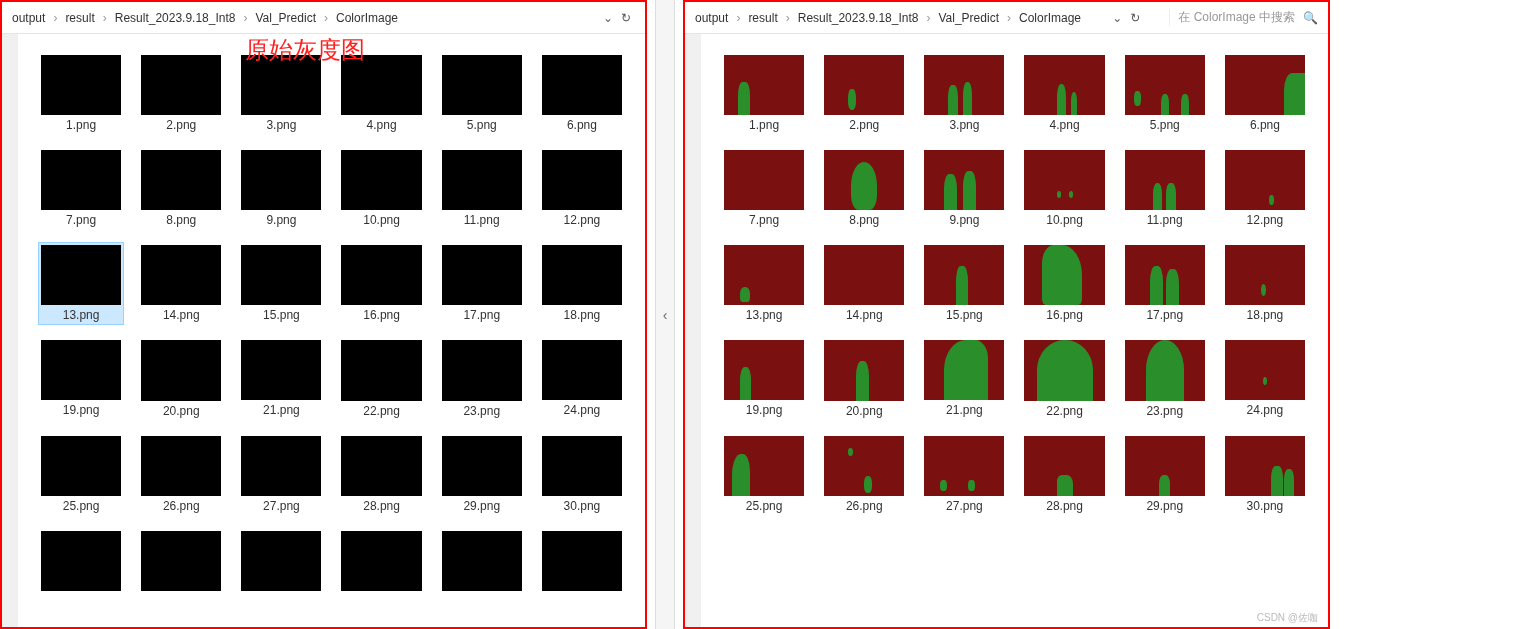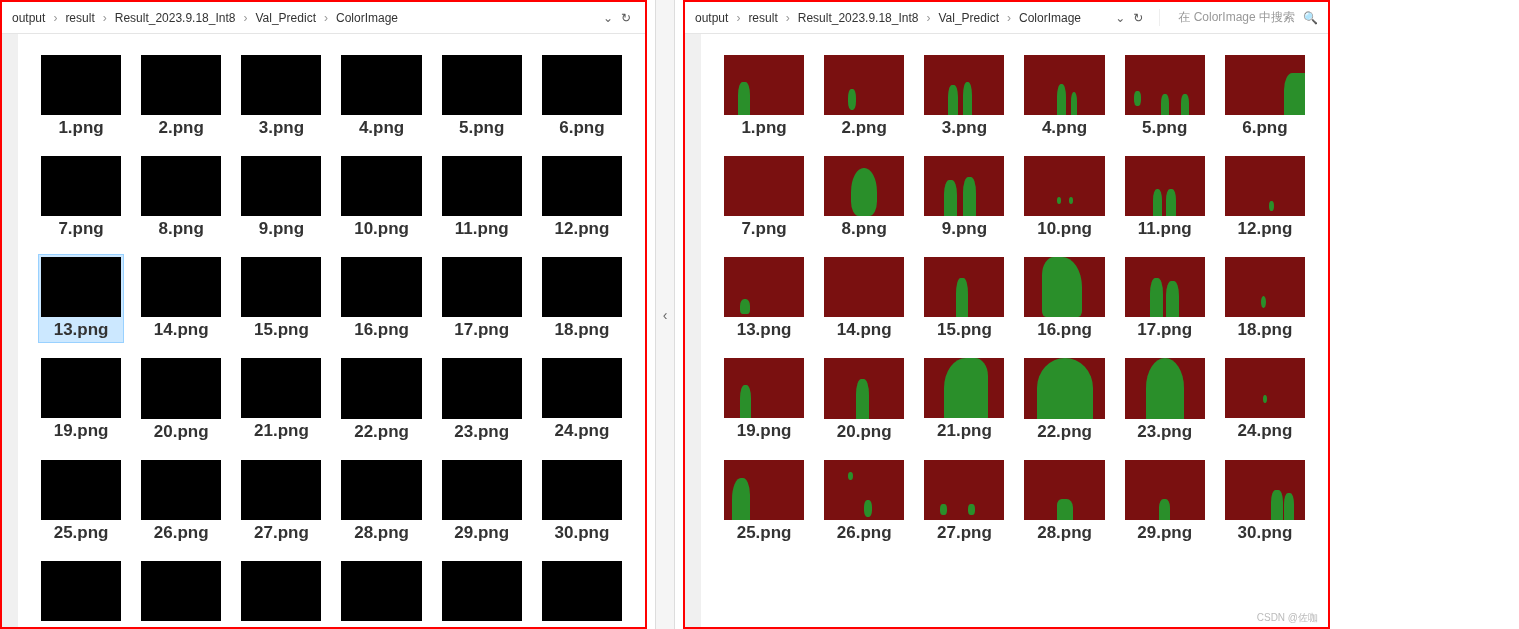--- a/index.html
+++ b/index.html
@@ -8,32 +8,32 @@
     .pane { flex: 1; display: flex; flex-direction: column; overflow: hidden; position: relative; }
     .pane-left { border: 2px solid red; margin-right: 8px; }
     .pane-right { border: 2px solid red; margin-left: 8px; }
     .divider { width: 20px; display: flex; align-items: center; justify-content: center; background: #f5f5f5; border-left: 1px solid #ddd; border-right: 1px solid #ddd;}
     .divider span { font-size: 14px; color: #666; }
     .addressbar { display: flex; align-items: center; height: 32px; padding: 0 10px; gap: 4px; border-bottom: 1px solid #e5e5e5; background: #fff; }
     .crumb { color: #333; white-space: nowrap; }
     .sep { color: #999; margin: 0 4px; }
     .addr-spacer { flex: 1; }
     .refresh { color: #555; cursor: pointer; padding: 4px; }
-    .search-box { margin-left: 8px; color: #999; white-space: nowrap; border-left:1px solid #eee; padding-left:18px;}
+    .search-box { margin-left: 21px; color: #999; white-space: nowrap; border-left:1px solid #eee; padding-left:8px;}
     .annotation { position: absolute; top: 32px; font-size: 24px; color: #ff2020; font-weight: 500; z-index: 10; pointer-events: none; }
     .annot-left { right: 280px; }
     .annot-right { left: 240px; }
     .grid-area { flex: 1; overflow: hidden; padding: 18px 20px 6px 20px; }
     .file-grid { display: grid; grid-template-columns: repeat(6, 1fr); gap: 12px 14px; align-content: start; }
     .file-item { display: flex; flex-direction: column; align-items: center; cursor: pointer; padding: 2px; border: 1px solid transparent; }
     .file-item.selected { background: #cce8ff; border: 1px solid #99d1ff; }
     .thumb { width: 100%; aspect-ratio: 4/3; margin-bottom: 3px; }
     .thumb-black { background: #000; }
     .thumb-color { background: #7a1010; position: relative; overflow: hidden; }
-    .file-label { text-align: right; font-size: 17px; color: #333; white-space: nowrap; font-weight: bold; }
+    .file-label { text-align: right; font-size: 12px; color: #333; white-space: nowrap; }
     .sidebar-scroll { width: 16px; background: #f0f0f0; }
     .pane-body { display: flex; flex: 1; overflow: hidden; }
     .watermark { position: absolute; bottom: 2px; right: 10px; color: #bbb; font-size: 10px; z-index:20; pointer-events:none;}
 
     
     .blob { position: absolute; background: #2a8f2a; }
     
     .color-1 .b1 { width:14%; height:55%; bottom:0; left:18%; border-radius:40% 40% 0 0;}
     .color-2 .b1 { width:10%; height:35%; bottom:8%; left:30%; border-radius:40%;}
     .color-3 .b1 { width:12%; height:50%; bottom:0; left:30%; border-radius:40% 40% 0 0;}
@@ -89,20 +89,21 @@
         <span class="sep">›</span>
       <span class="crumb">Result_2023.9.18_Int8</span>
         <span class="sep">›</span>
       <span class="crumb">Val_Predict</span>
         <span class="sep">›</span>
       <span class="crumb">ColorImage</span>
       <div class="addr-spacer"></div>
       <span style="color:#666">⌄</span>
       <span class="refresh">↻</span>
     </div>
+    <div class="annotation annot-left">原始灰度图</div>
     <div class="pane-body">
       <div class="sidebar-scroll"></div>
       <div class="grid-area">
         <div class="file-grid" id="grid-left">
             <div class="file-item">
               <div class="thumb thumb-black"></div>
               <div class="file-label">1.png</div>
             </div>
             <div class="file-item">
               <div class="thumb thumb-black"></div>

